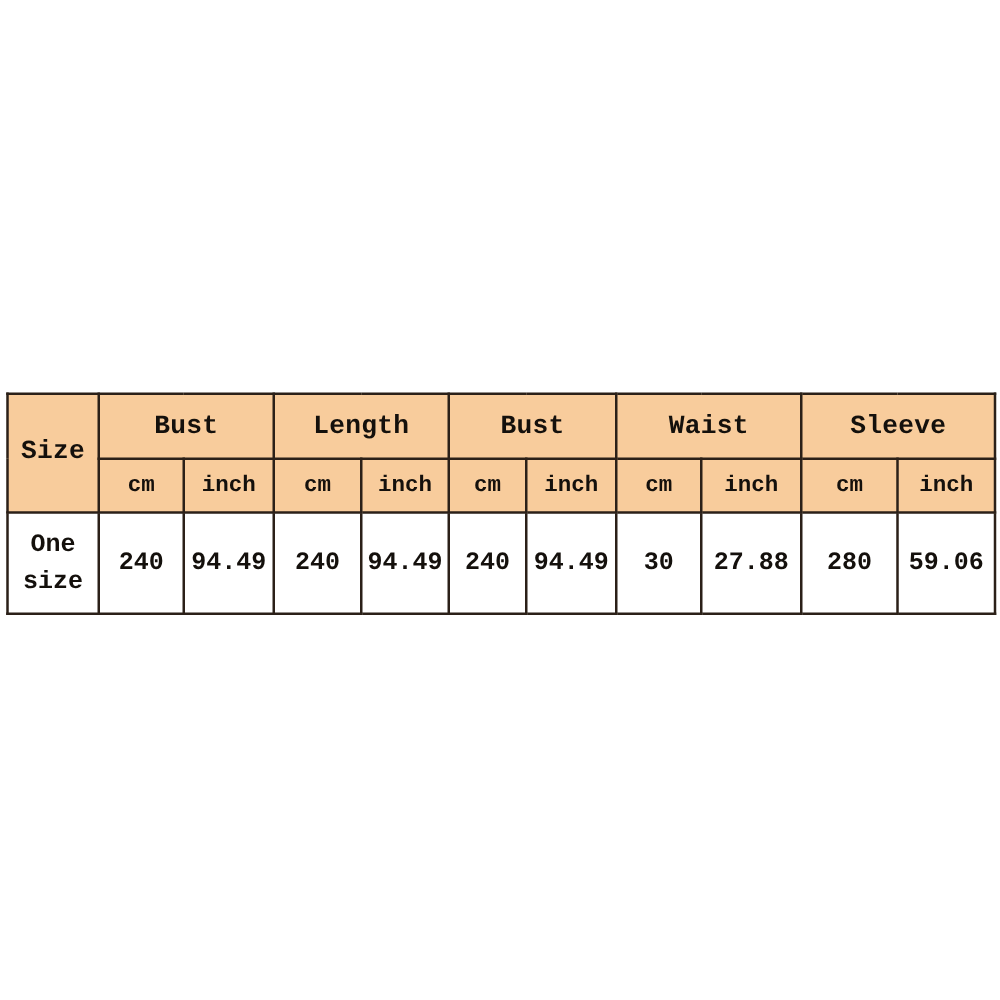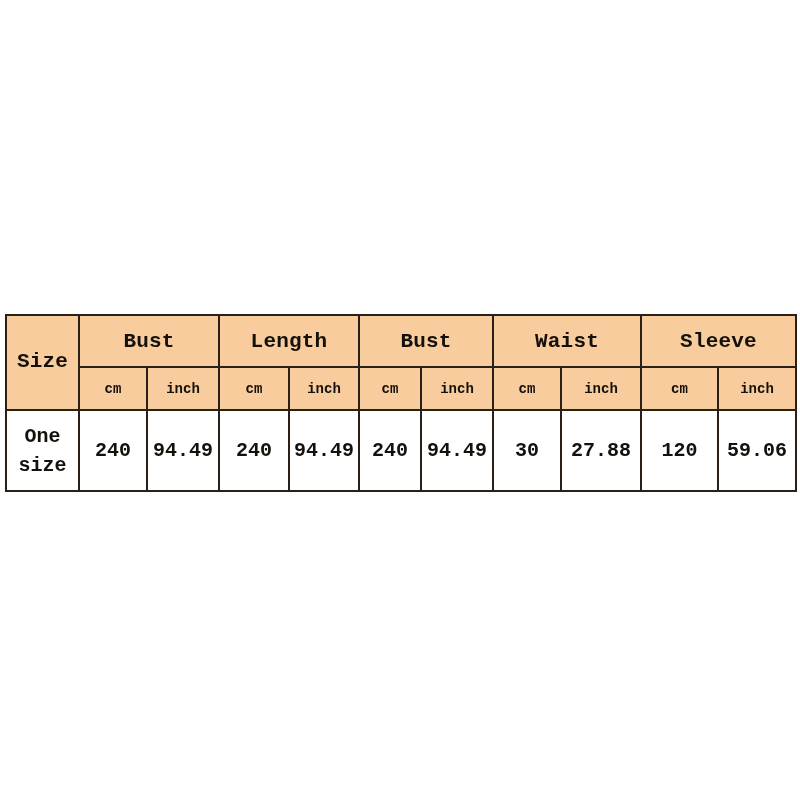--- a/index.html
+++ b/index.html
@@ -56,21 +56,21 @@
   
   tr.group-row td {
     height: 50px;
     font-size: 21px;
     letter-spacing: 0.2px;
   }
 
   
   tr.unit-row td {
     height: 41px;
-    font-size: 14px;
+    font-size: 18px;
   }
 
   
   tr.data-row td {
     height: 79px;
     background: #ffffff;
     font-size: 20px;
   }
 
   
@@ -142,20 +142,20 @@
             <span class="ln">size</span>
           </td>
           <td>240</td>
           <td>94.49</td>
           <td>240</td>
           <td>94.49</td>
           <td>240</td>
           <td>94.49</td>
           <td>30</td>
           <td>27.88</td>
-          <td>120</td>
+          <td>280</td>
           <td>59.06</td>
         </tr>
       </tbody>
     </table>
 
   </div>
 </div>
 
 </body></html>

